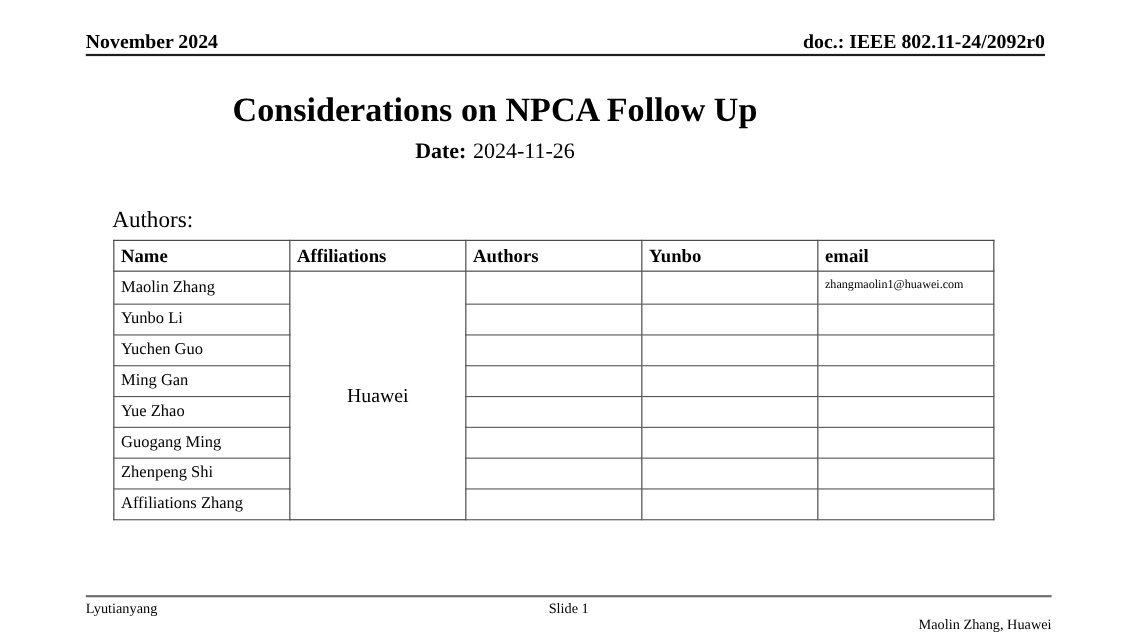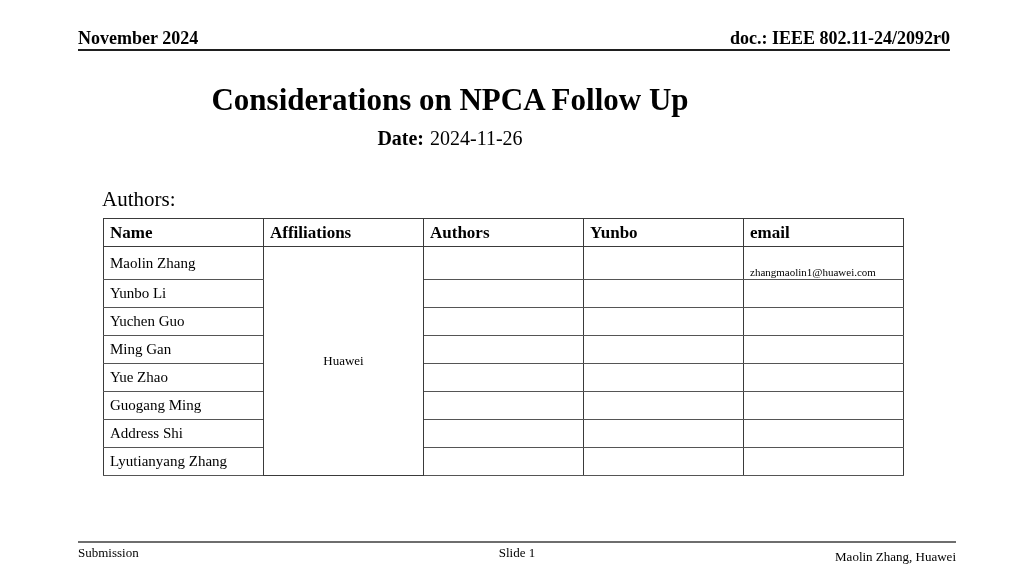--- a/index.html
+++ b/index.html
@@ -60,38 +60,38 @@
   table.authors tr{height:28px;}
   table.authors tbody tr.first{height:30px;}
   table.authors th{
     font-size:17px;font-weight:bold;text-align:left;
     padding:2px 6px;vertical-align:middle;margin-top:37px;
   }
   table.authors td{
     font-size:15px;padding:1px 6px;vertical-align:middle;
   }
   table.authors td.email{
-    font-size:11px;vertical-align:top;padding-top:19px;
+    font-size:11px;vertical-align:top;padding-top:6px;
   }
   table.authors td.aff{
-    text-align:center;vertical-align:middle;font-size:13px;
+    text-align:center;vertical-align:middle;font-size:18px;
     border-top-color:var(--tableBorder);border-bottom-color:var(--tableBorder);
   }
   
   .ftr-rule{
     position:absolute;left:78px;top:541px;width:878px;height:2px;
     background:var(--footerRule);
   }
   .ftr{
     position:absolute;left:78px;top:545px;width:878px;
     font-size:13px;
   }
   .ftr .c{position:absolute;left:0;width:100%;text-align:center;top:0;}
   .ftr .l{position:absolute;left:0;top:0;}
-  .ftr .r{position:absolute;right:0;top:4px;}
+  .ftr .r{position:absolute;right:0;top:15px;}
 </style>
 </head>
 <body>
 
 <div class="hdr-left">November 2024</div>
 <div class="hdr-right">doc.: IEEE 802.11-24/2092r0</div>
 <div class="hdr-rule"></div>
 
 <div class="slide-title">Considerations on NPCA Follow Up</div>
 <div class="date-line">
@@ -149,32 +149,32 @@
       <td></td>
       <td class="email"></td>
     </tr>
     <tr>
       <td>Guogang Ming</td>
       <td></td>
       <td></td>
       <td class="email"></td>
     </tr>
     <tr>
-      <td>Address Shi</td>
+      <td>Zhenpeng Shi</td>
       <td></td>
       <td></td>
       <td class="email"></td>
     </tr>
     <tr>
-      <td>Lyutianyang Zhang</td>
+      <td>Affiliations Zhang</td>
       <td></td>
       <td></td>
       <td class="email"></td>
     </tr>
   </tbody>
 </table>
 
 <div class="ftr-rule"></div>
 <div class="ftr">
-  <span class="l">Submission</span>
+  <span class="l">Lyutianyang</span>
   <span class="c">Slide 1</span>
   <span class="r">Maolin Zhang, Huawei</span>
 </div>
 
 </body></html>

